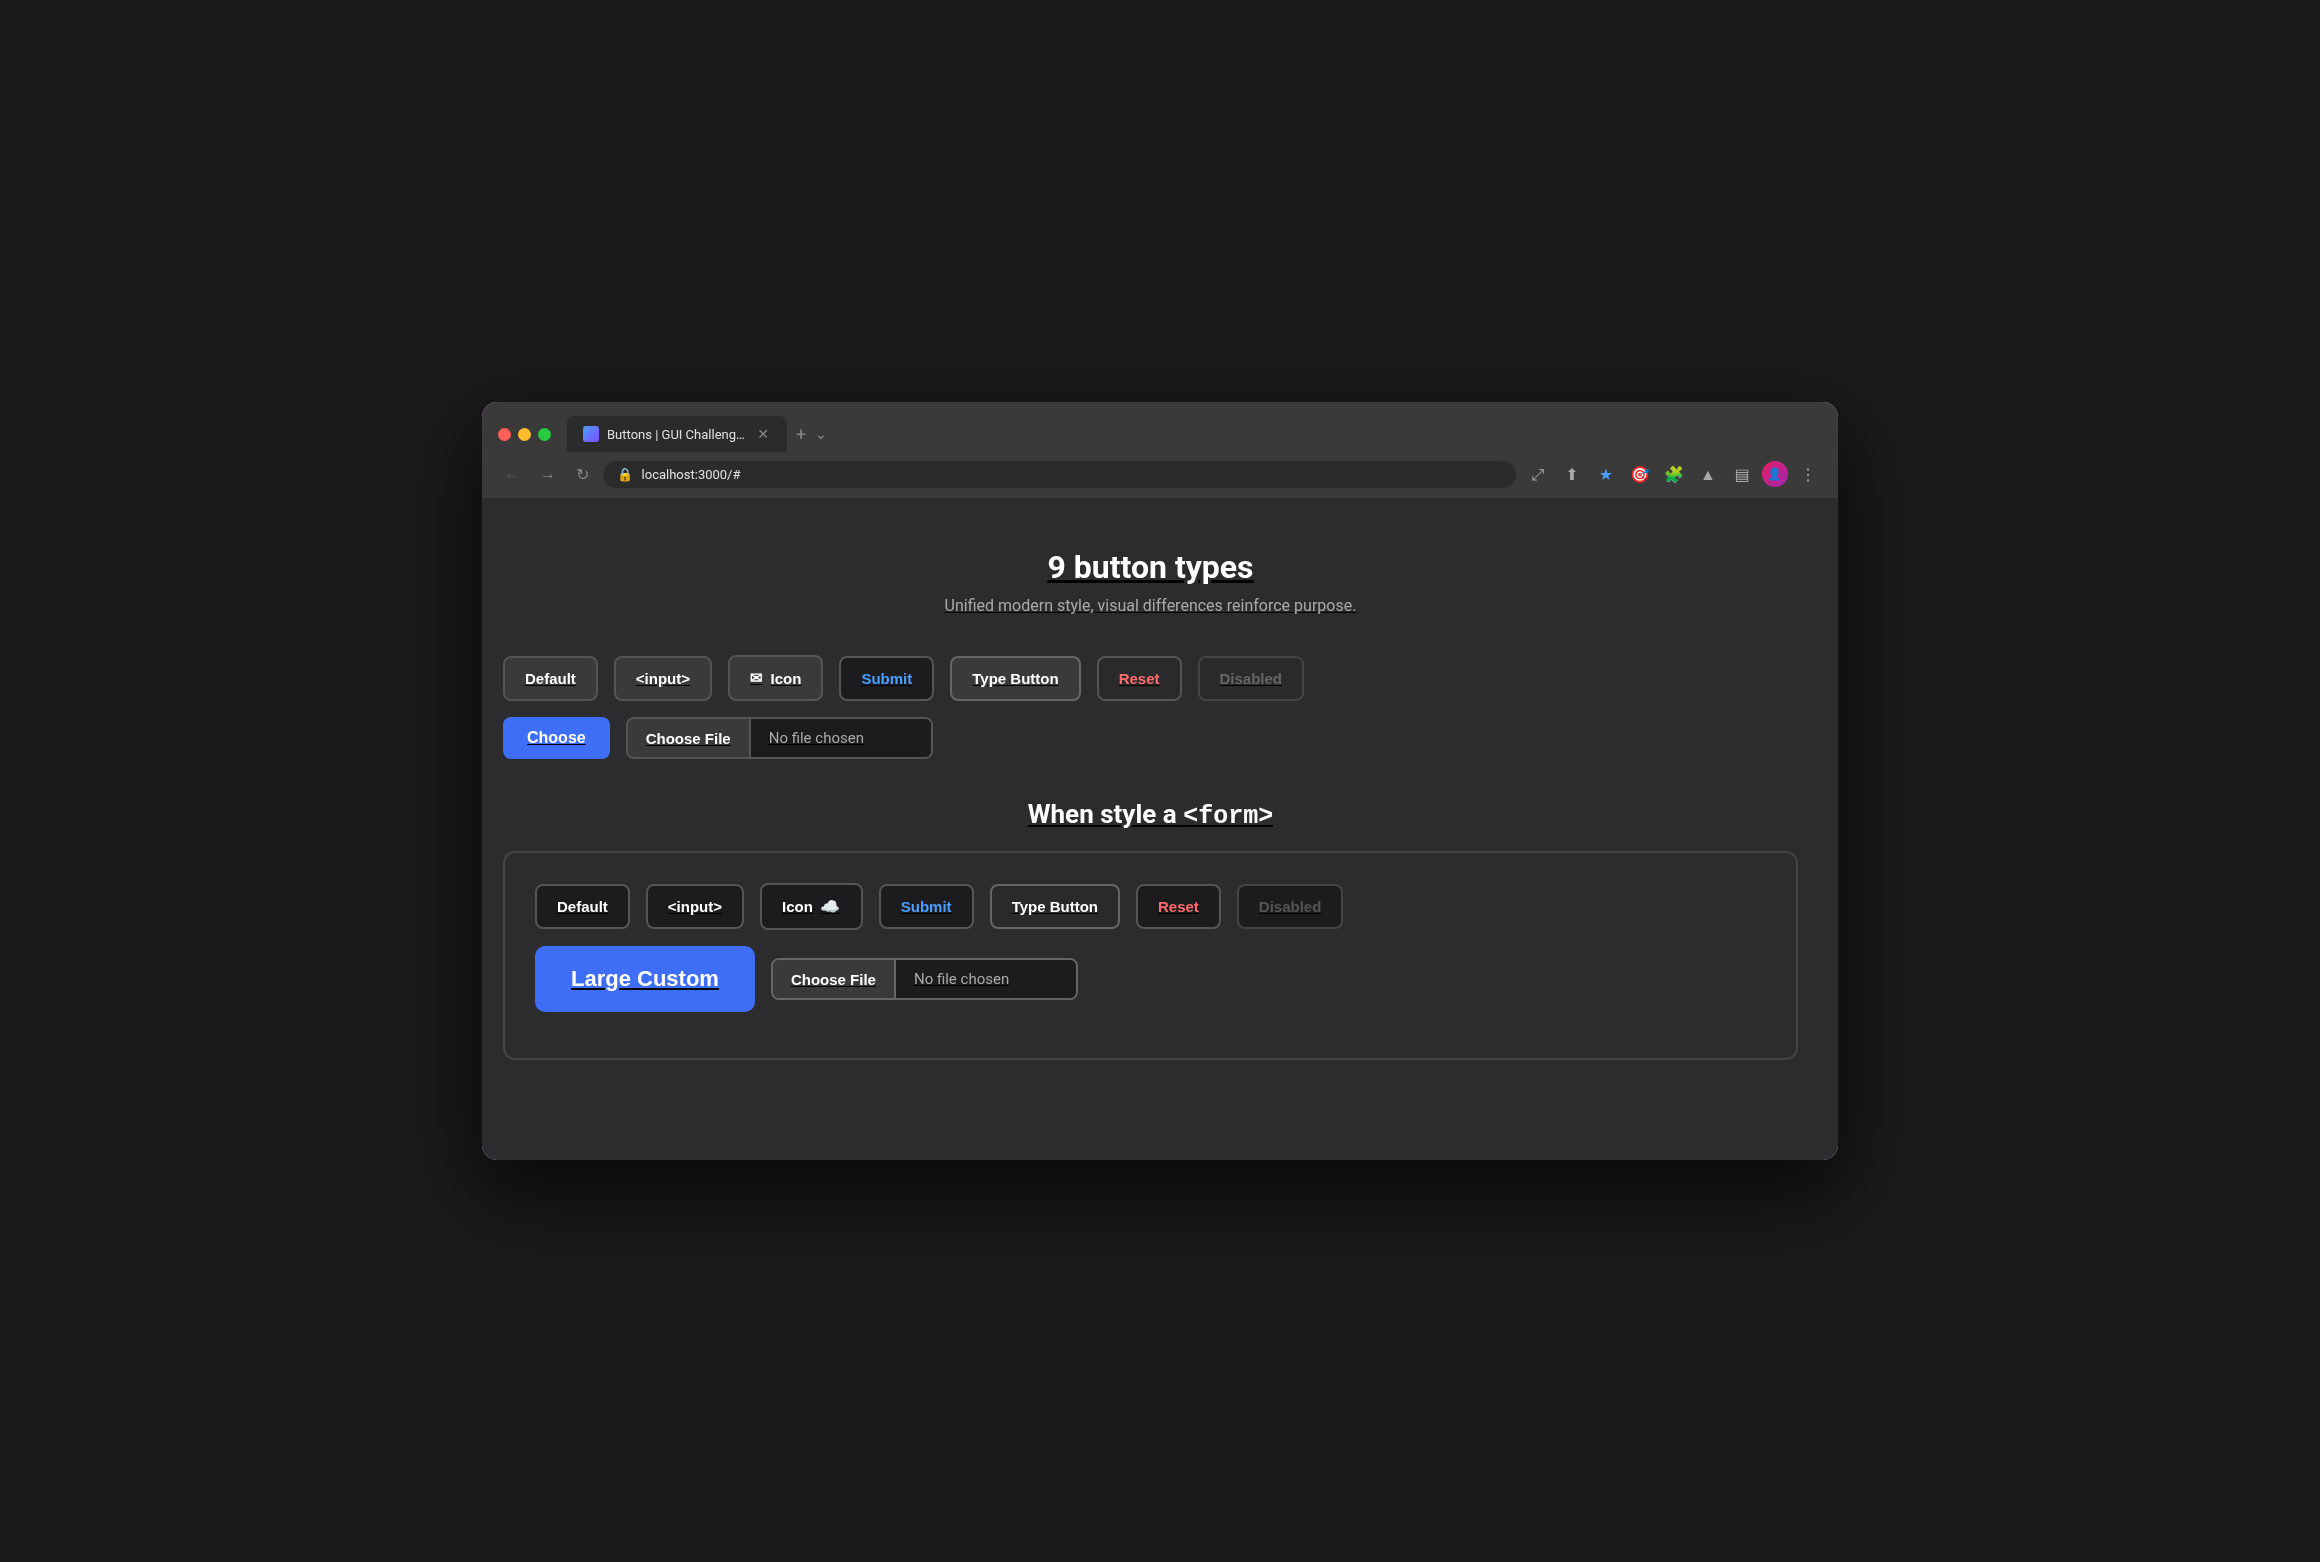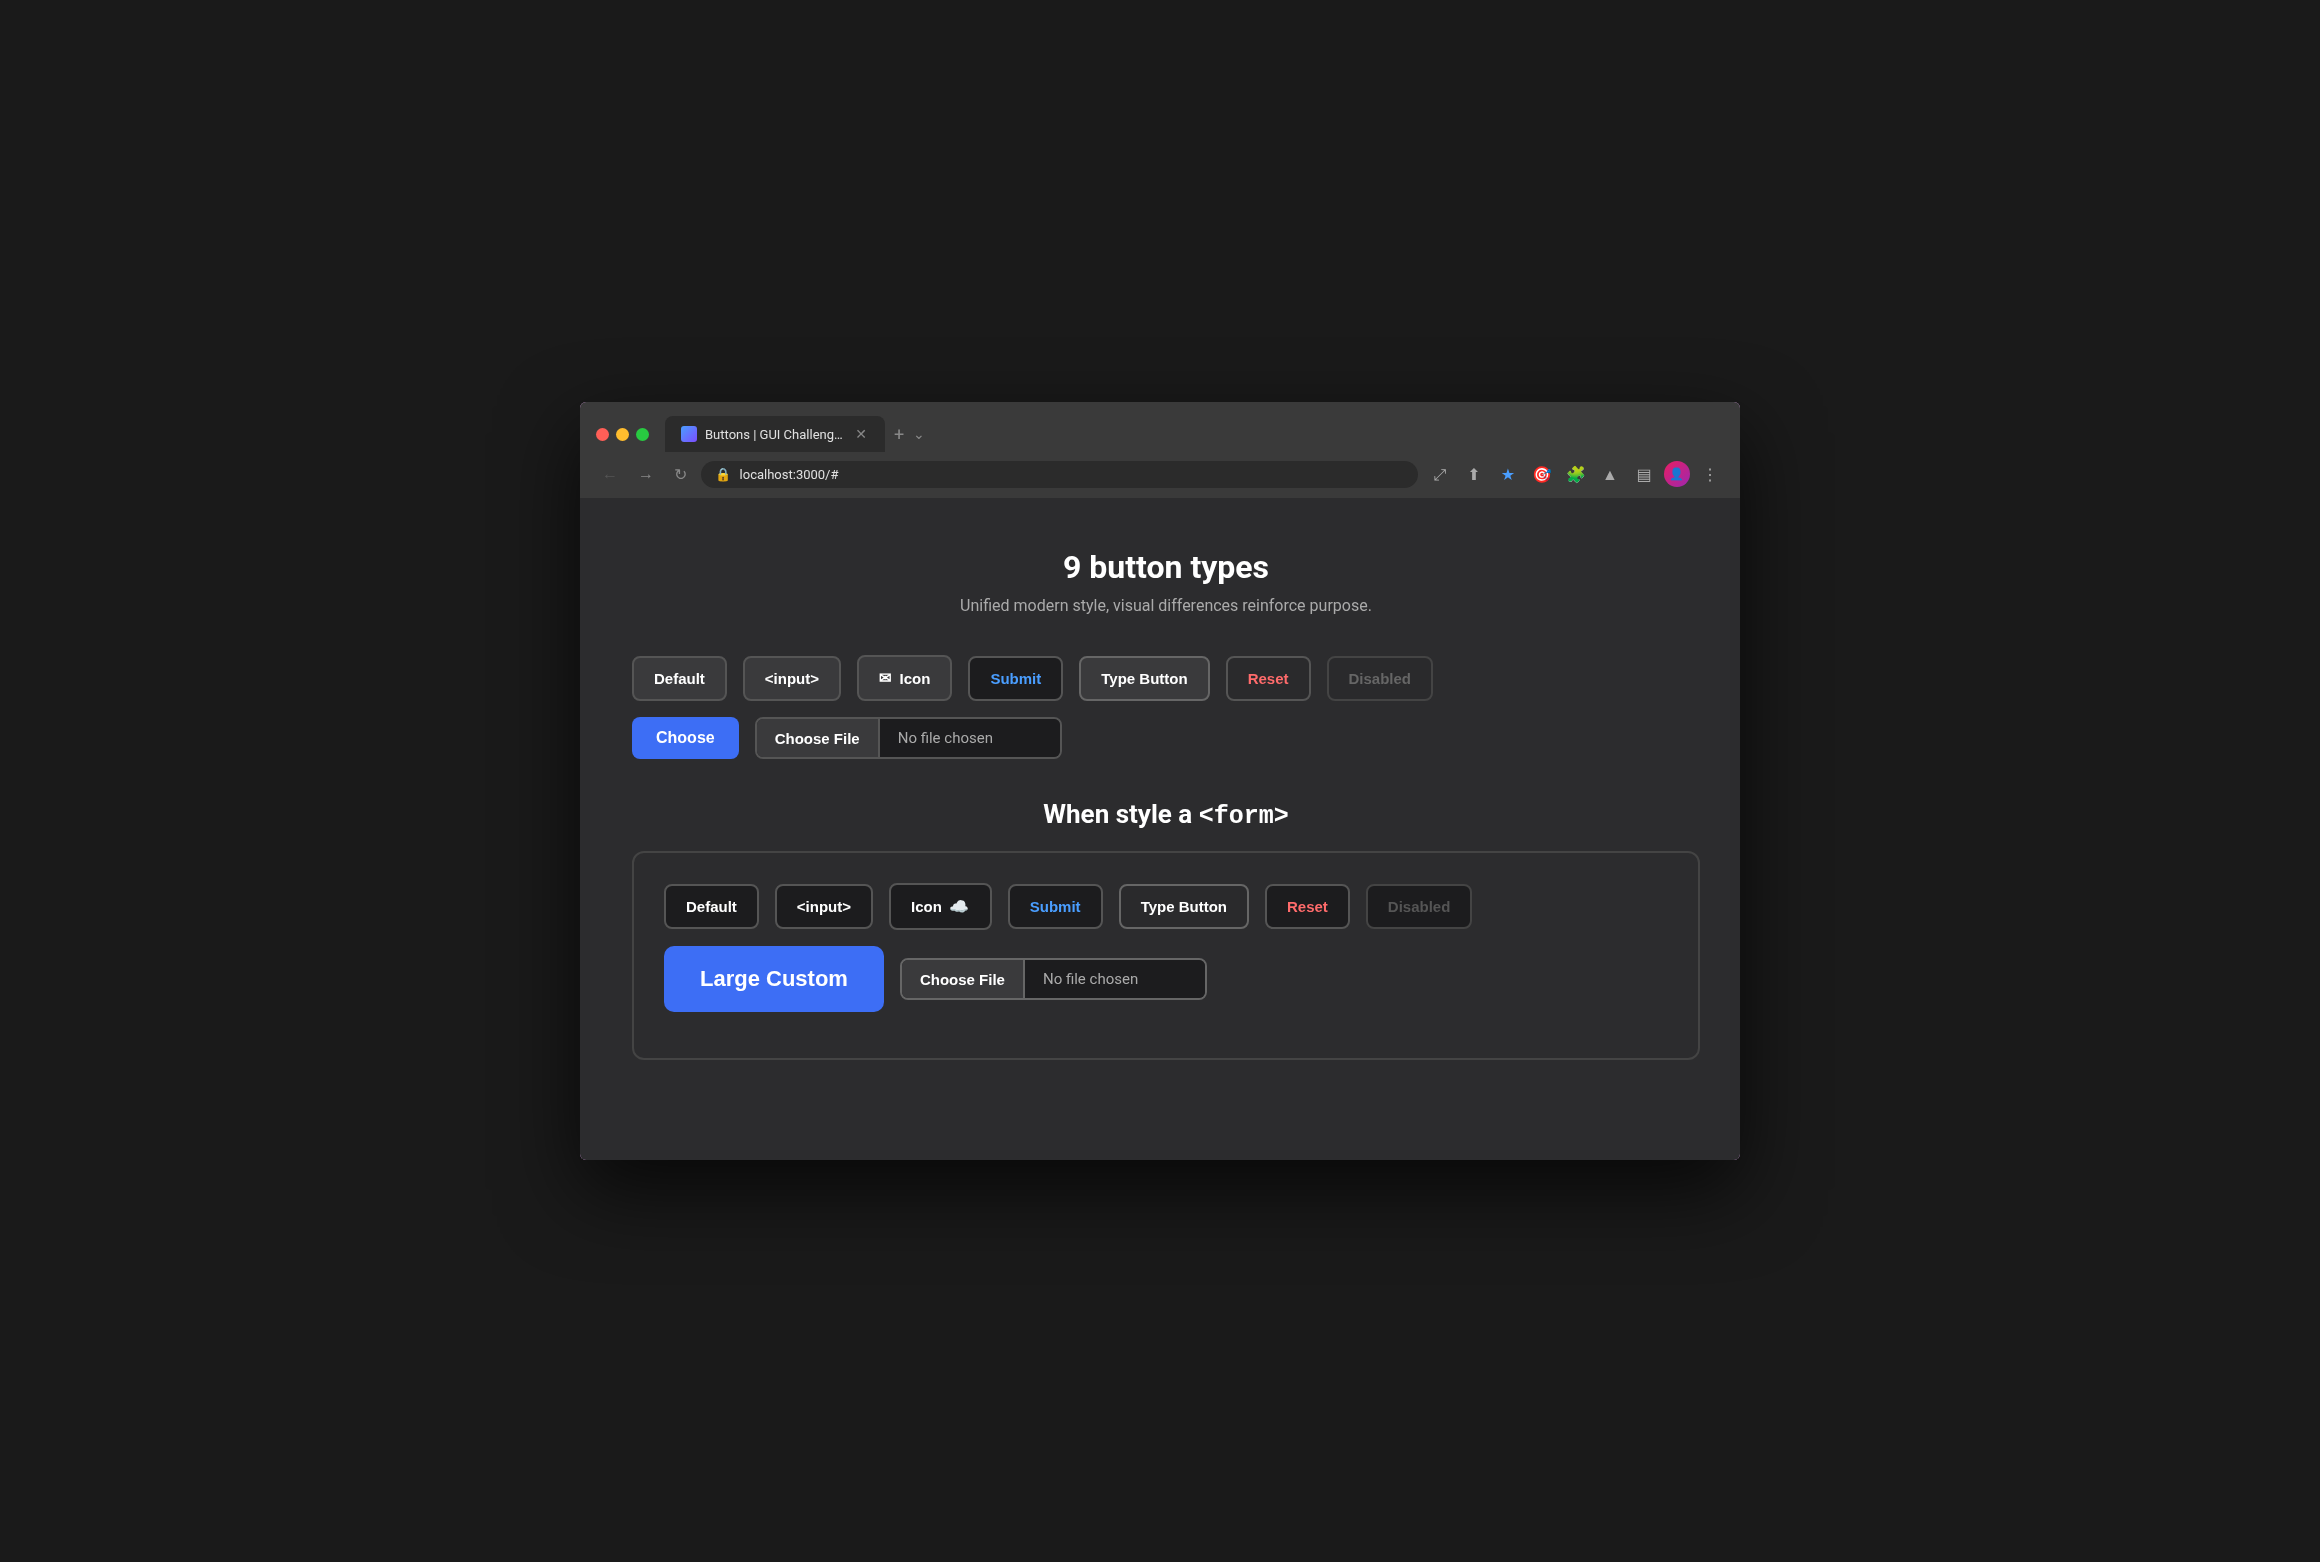--- a/index.html
+++ b/index.html
@@ -8,23 +8,23 @@
       background: #1a1a1a;
       font-family: -apple-system, BlinkMacSystemFont, 'Segoe UI', Roboto, sans-serif;
       display: flex;
       justify-content: center;
       align-items: center;
       min-height: 100vh;
       padding: 20px;
     }
 
     .browser-window {
-      width: 1160px;
+      width: 1356px;
       background: #f0abfc;
-      border-radius: 6px;
+      border-radius: 15px;
       overflow: hidden;
       box-shadow: 0 30px 80px rgba(0,0,0,0.7);
     }
 
     
     .browser-chrome {
       background: #3a3a3a;
       padding: 0;
     }
 
@@ -173,22 +173,23 @@
       display: flex;
       align-items: center;
       justify-content: center;
       color: white;
       font-size: 12px;
     }
 
     
     .page-content {
       background: #2c2c2e;
-      padding: 50px 40px 60px 52px;
+      padding: 50px 40px 60px 21px;
       min-height: 600px;
+      text-decoration: underline;
     }
 
     .page-header {
       text-align: center;
       margin-bottom: 40px;
     }
 
     .page-title {
       color: #ffffff;
       font-size: 32px;

